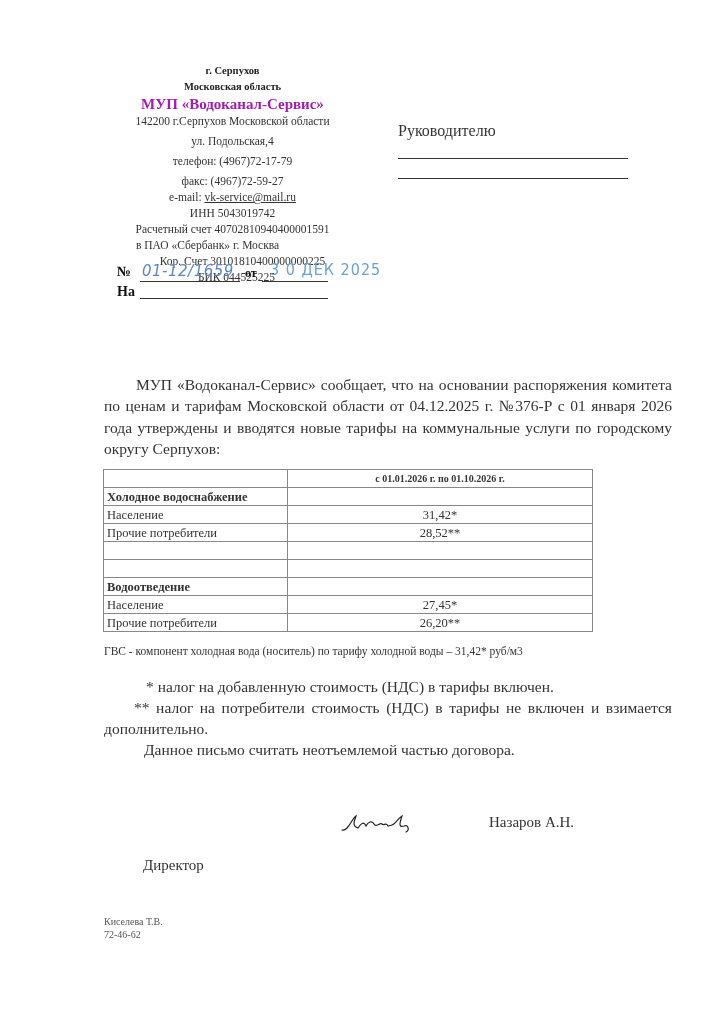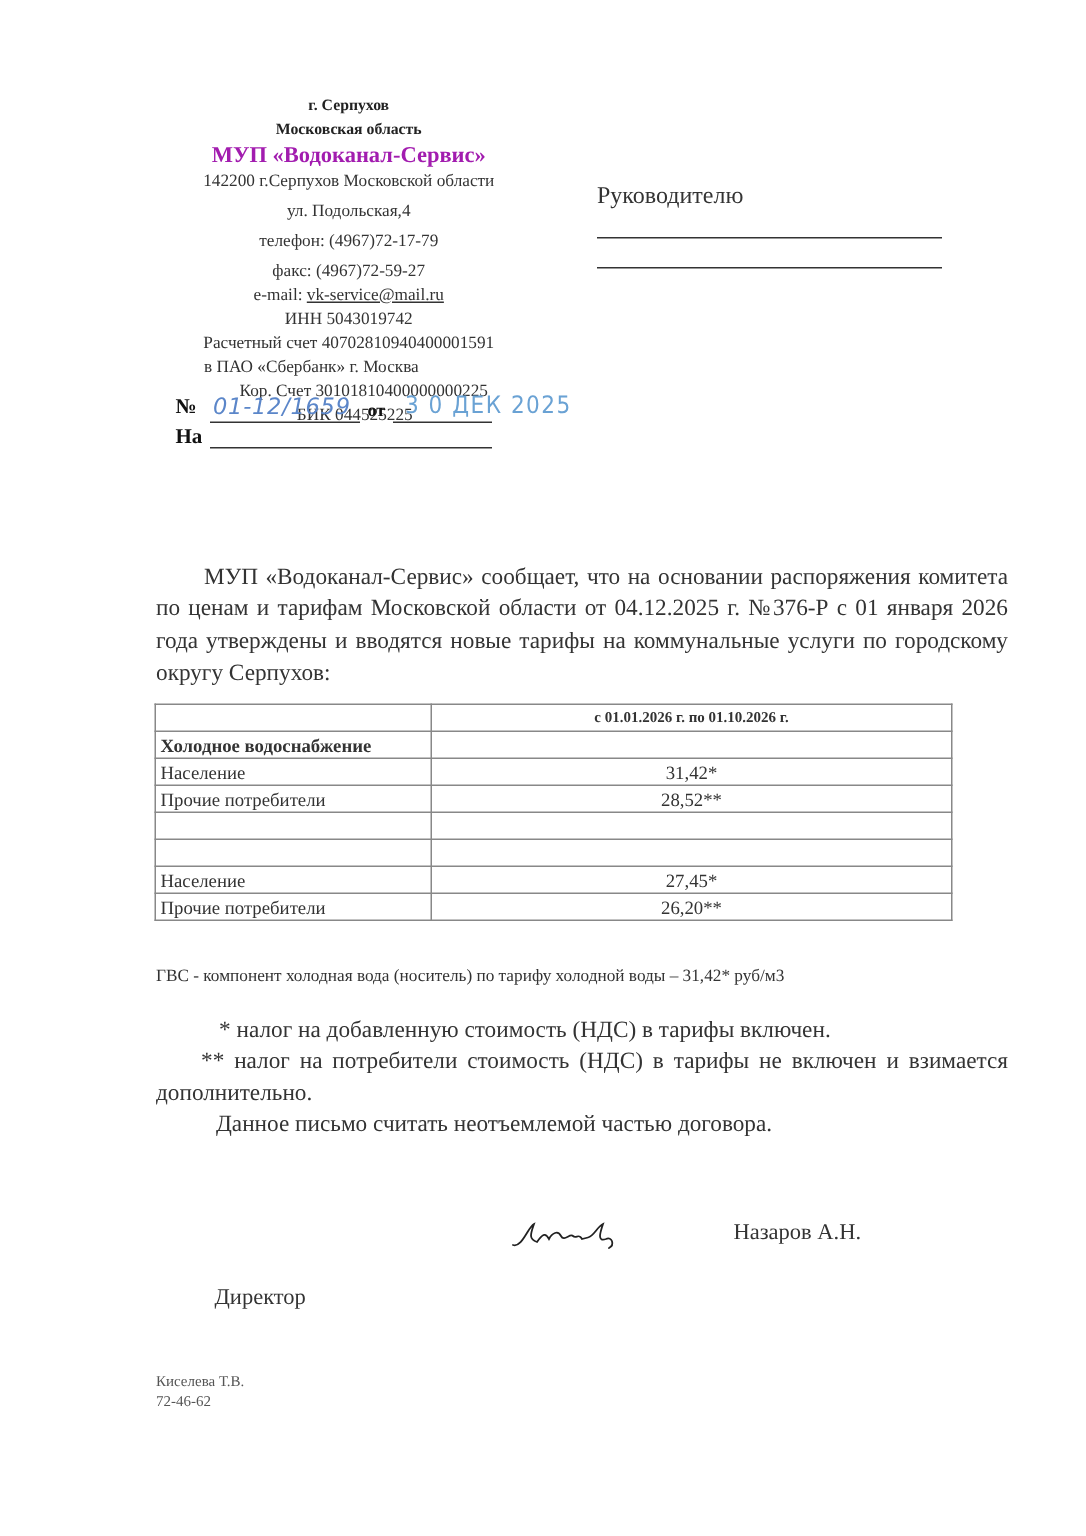--- a/index.html
+++ b/index.html
@@ -11,21 +11,21 @@
   .hdr .b { font-weight: bold; font-size: 10.5px; color: #222; }
   .hdr .big { font-weight: bold; font-size: 15px; color: #a21caf; }
   .email-link { text-decoration: underline; color: #333; }
   .num-line { position: absolute; font-weight: bold; font-size: 14px; color: #111; }
   .uline { position: absolute; border-bottom: 1px solid #333; height: 0; }
   .stamp-hand { position: absolute; color: #5b86c9; font-style: italic; font-family: "DejaVu Sans", sans-serif; font-size: 15px; letter-spacing: 0.5px; }
   .stamp-date { position: absolute; color: #6aa2d4; font-family: "DejaVu Sans Condensed", "DejaVu Sans", sans-serif; font-size: 16px; letter-spacing: 1px; }
   .addressee { position: absolute; left: 398px; top: 122px; font-size: 16px; color: #333; }
   .para { position: absolute; left: 104px; width: 568px; font-size: 15.5px; line-height: 21.3px; color: #333; text-align: justify; }
   .indent { text-indent: 32px; }
-  table.tariffs { position: absolute; left: 103px; top: 469px; width: 532px; border-collapse: collapse; font-size: 12.5px; color: #333; }
+  table.tariffs { position: absolute; left: 103px; top: 469px; width: 490px; border-collapse: collapse; font-size: 12.5px; color: #333; }
   table.tariffs td { border: 1px solid #888; height: 17px; padding: 0 3px; line-height: 16px; }
   table.tariffs td.c1 { width: 177px; }
   table.tariffs td.c2 { text-align: center; }
   table.tariffs .hdrcell { font-weight: bold; font-size: 10px; }
   table.tariffs .bold { font-weight: bold; }
   .note-small { position: absolute; left: 104px; top: 645px; font-size: 11.5px; color: #333; }
   .footnote { position: absolute; font-size: 15.5px; color: #333; line-height: 21px; }
   .sig-row { position: absolute; top: 814px; font-size: 15px; color: #333; }
   .signature { position: absolute; left: 340px; top: 812px; }
   .exec { position: absolute; left: 104px; top: 898px; font-size: 10px; line-height: 13px; color: #555; margin-top: 17px; }
@@ -84,20 +84,24 @@
     </tr>
     <tr>
       <td class="c1"></td>
       <td class="c2"></td>
     </tr>
     <tr>
       <td class="c1"></td>
       <td class="c2"></td>
     </tr>
     <tr>
+      <td class="c1 bold">Водоотведение</td>
+      <td class="c2"></td>
+    </tr>
+    <tr>
       <td class="c1">Население</td>
       <td class="c2">27,45*</td>
     </tr>
     <tr>
       <td class="c1">Прочие потребители</td>
       <td class="c2">26,20**</td>
     </tr>
   </tbody>
 </table>
 

